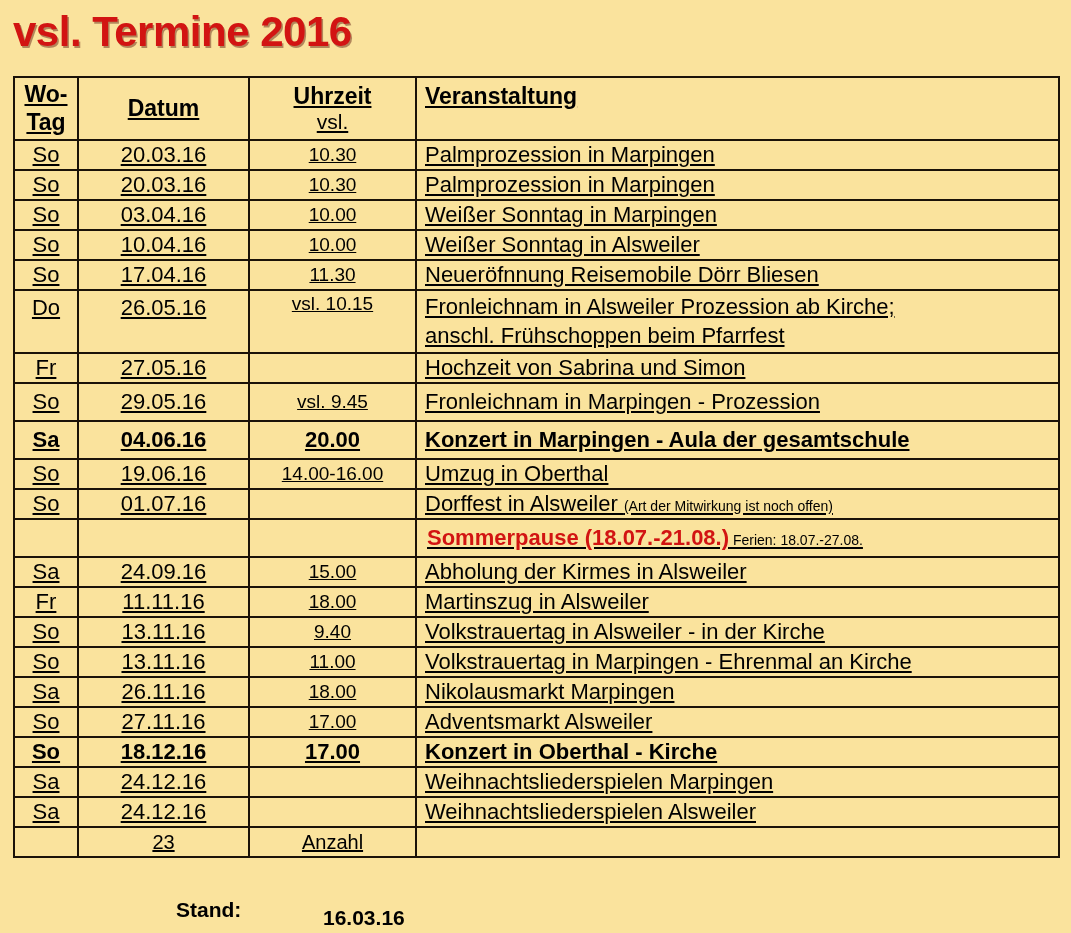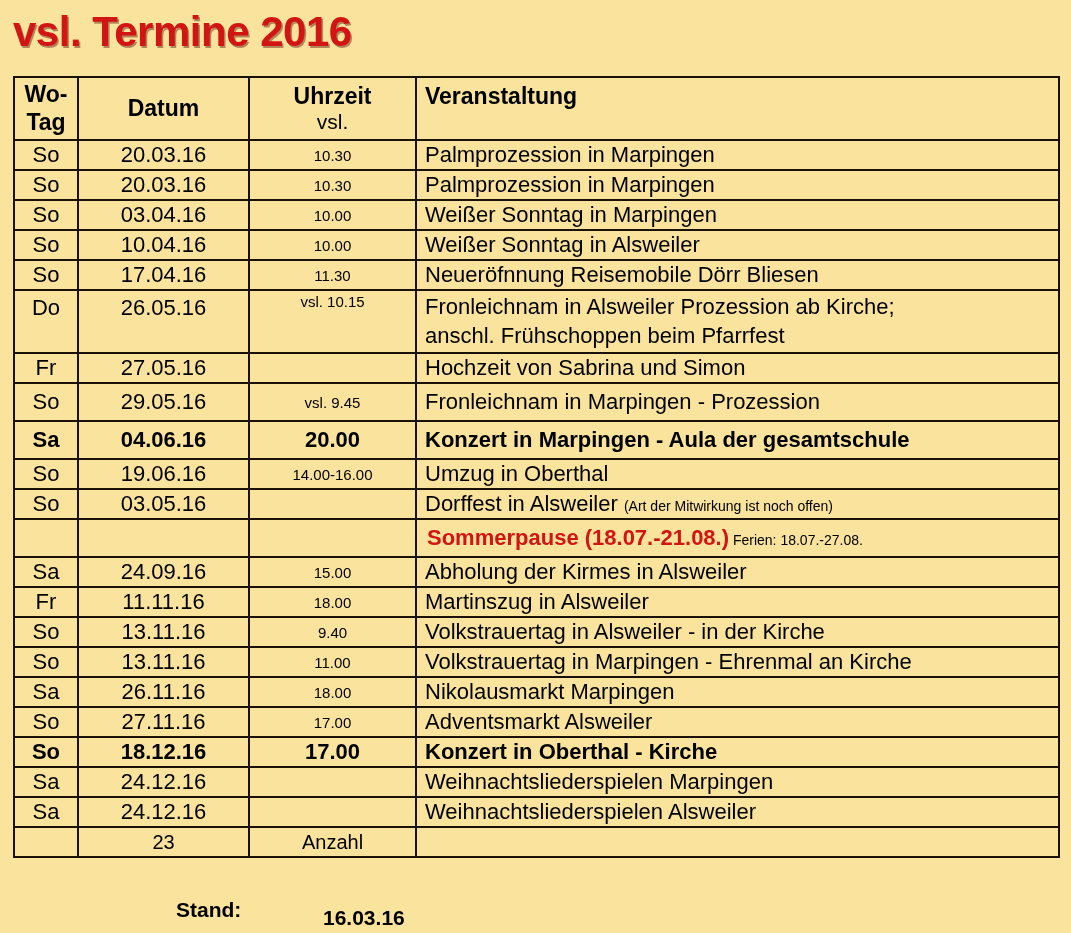--- a/index.html
+++ b/index.html
@@ -32,20 +32,21 @@
     white-space: nowrap;
   }
   table.sched {
     position: absolute;
     left: 13px;
     top: 76px;
     width: 1045px;
     border-collapse: collapse;
     table-layout: fixed;
     background: #8b5cf6;
+    text-decoration: underline;
   }
   table.sched col.c-wo   { width: 64px; }
   table.sched col.c-dat  { width: 171px; }
   table.sched col.c-uhr  { width: 167px; }
   table.sched col.c-ver  { width: 643px; }
 
   table.sched td, table.sched th {
     border: 2px solid #1a1208;
     padding: 0 4px;
     background: #fae39d;
@@ -76,21 +77,21 @@
   }
   th.wo .l1, th.wo .l2 { display: block; }
 
   
   tr.row td {
     height: 30px;
     font-size: 22px;
   }
   tr.row td.wo  { text-align: center; }
   tr.row td.dat { text-align: center; }
-  tr.row td.uhr { text-align: center; font-size: 15px; }
+  tr.row td.uhr { text-align: center; font-size: 19px; }
   tr.row td.ver { text-align: left; padding-left: 8px; }
 
   tr.row.tall td { height: 38px; }
   tr.row.multi td { height: 63px; }
   tr.row.multi td.ver { vertical-align: top; padding-top: 2px; line-height: 1.30; }
   tr.row.multi td.uhr { vertical-align: top; padding-top: 2px; }
   tr.row.multi td.wo, tr.row.multi td.dat { vertical-align: top; padding-top: 4px; }
 
   tr.row.bold td { font-weight: bold; }
   tr.row.bold td.uhr { font-size: 22px; }
@@ -208,21 +209,21 @@
           <td class="ver"><span>Konzert in Marpingen - Aula der gesamtschule</span></td>
         </tr>
         <tr class="row">
           <td class="wo">So</td>
           <td class="dat">19.06.16</td>
           <td class="uhr">14.00-16.00</td>
           <td class="ver"><span>Umzug in Oberthal</span></td>
         </tr>
         <tr class="row">
           <td class="wo">So</td>
-          <td class="dat">03.05.16</td>
+          <td class="dat">01.07.16</td>
           <td class="uhr"></td>
           <td class="ver"><span>Dorffest in Alsweiler </span><span class="small">(Art der Mitwirkung ist noch offen)</span></td>
         </tr>
         <tr class="row tall pause">
           <td class="wo"></td>
           <td class="dat"></td>
           <td class="uhr"></td>
           <td class="ver"><span class="red-b">Sommerpause (18.07.-21.08.)</span><span class="small"> Ferien: 18.07.-27.08.</span></td>
         </tr>
         <tr class="row">

